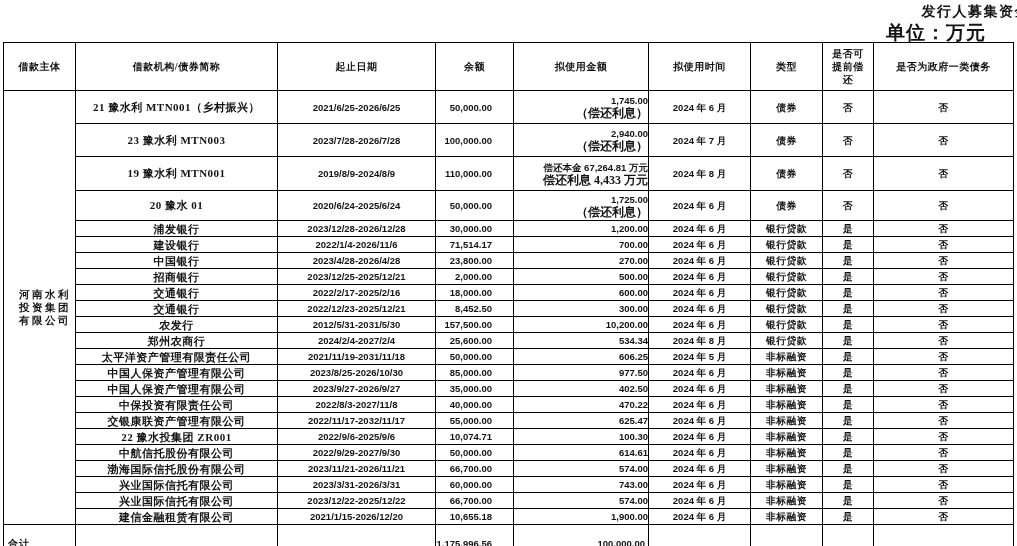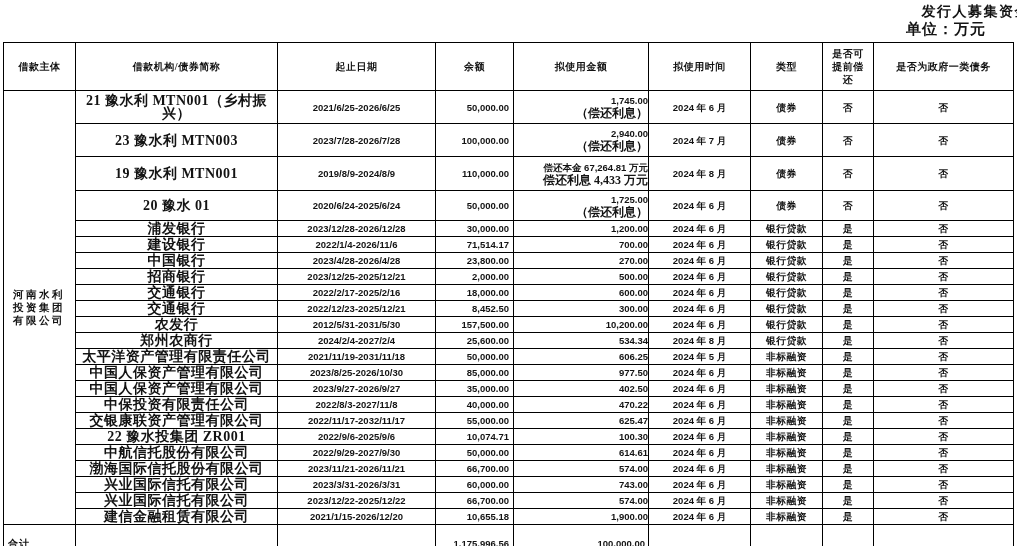--- a/index.html
+++ b/index.html
@@ -8,44 +8,44 @@
     position:relative; width:1017px; height:546px; background:#ffffff;
     color:#131313; font-family:"Liberation Serif","DejaVu Serif",serif;
     overflow:hidden;
   }
   .title {
     position:absolute; top:3px; left:0; width:100%; text-align:right;
     font-size:14px; font-weight:bold; letter-spacing:1.5px;margin-left:44px;
   }
   .unit {
     position:absolute; top:20px; right:31px;
-    font-size:15px; font-weight:bold; letter-spacing:1px;
+    font-size:19px; font-weight:bold; letter-spacing:1px;
   }
   table.main {
     position:absolute; left:3px; top:42px; width:1010px;
     border-collapse:collapse; table-layout:fixed;
   }
   .main th, .main td {
     border:1px solid #000; padding:0; text-align:center; vertical-align:middle;
     font-weight:bold; overflow:hidden;
   }
   .main thead tr { height:46px; }
   .main th { font-size:10px; line-height:13px; letter-spacing:0.5px; }
   th.th-prepay { padding:4px 8px; }
   tr.tall td { line-height:13px; }
   tr.single { height:16px; }
   tr.single td { line-height:14px; }
   tr.total-row { height:38px; }
   tr.total-row td { line-height:18px; }
-  td.name-c { font-size:14px; letter-spacing:0.5px; }
+  td.name-c { font-size:11px; letter-spacing:0.5px; }
   td .num, td.num { font-family:"Liberation Sans","DejaVu Sans",sans-serif; font-size:9.5px; }
-  td.balance-c { text-align:right; padding-right:4px; }
+  td.balance-c { text-align:right; padding-right:21px; }
   td.amount-c  { text-align:right; }
   td.borrower-c {
-    text-align:left; padding-left:9px; padding-right:4px;
+    text-align:right; padding-left:9px; padding-right:4px;
     font-size:10.5px; letter-spacing:2.5px; line-height:20px; vertical-align:middle;
   }
   td.total-label-c { text-align:left; padding-left:4px; font-size:10px; letter-spacing:1px; }
   tr.total-row td.amount-c { text-align:right; padding-right:3px; }
   .amount-note { font-size:12px; font-family:"Liberation Serif","DejaVu Serif",serif; }
   td.cjk { font-size:9.8px; letter-spacing:0.5px; }
 </style>
 </head>
 <body>
 

